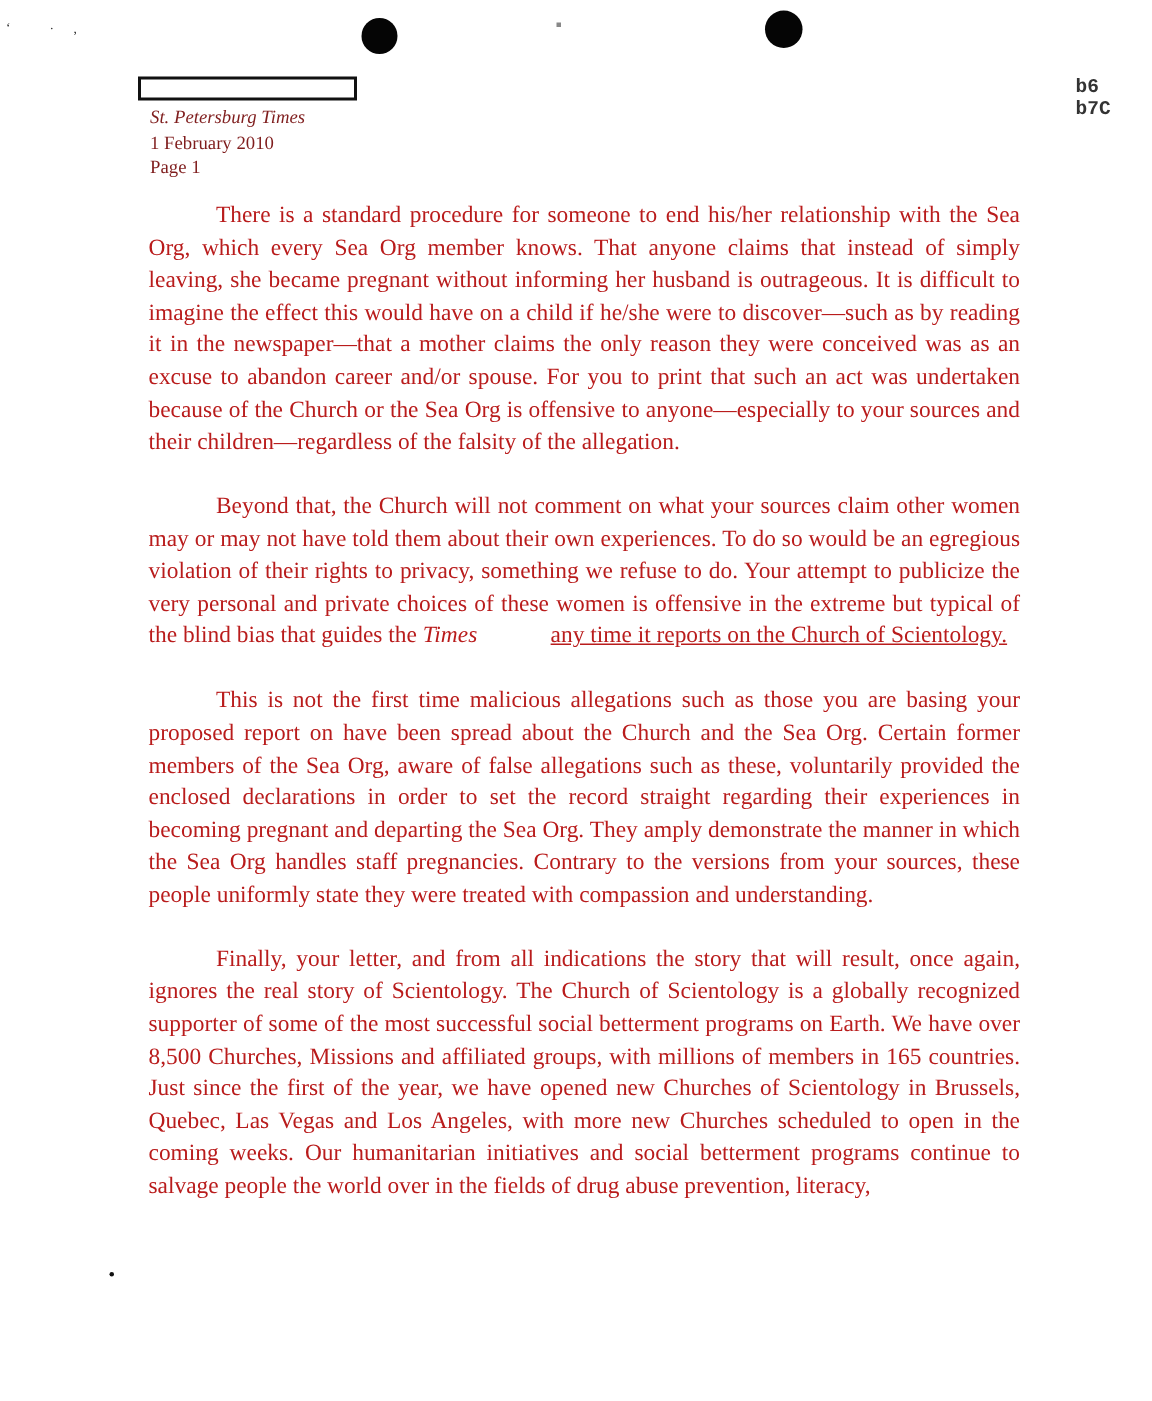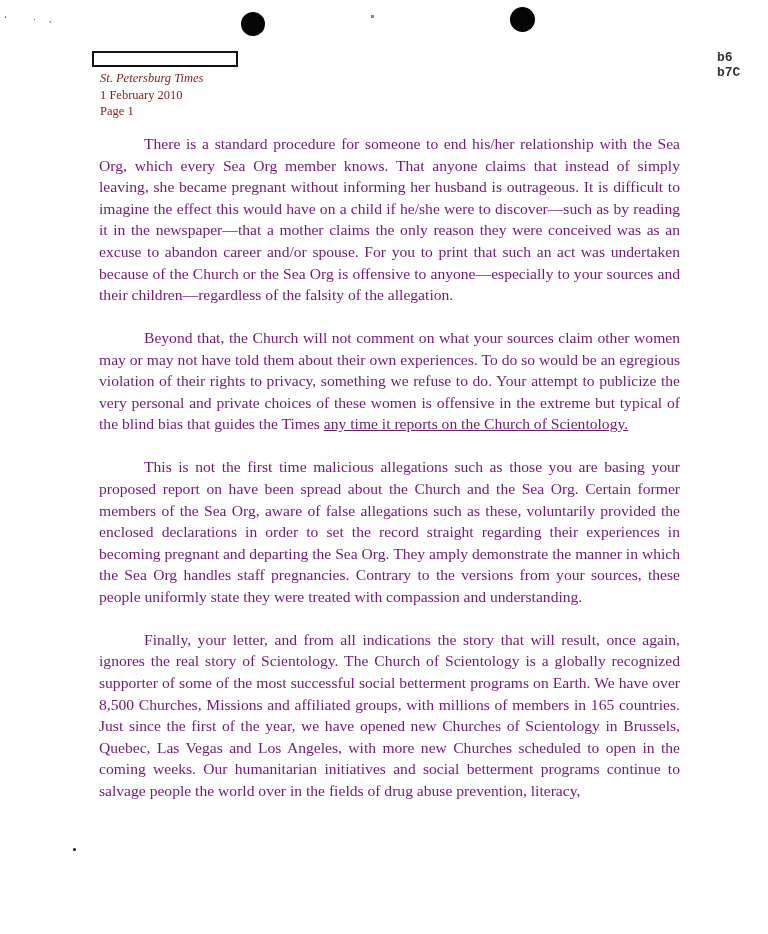--- a/index.html
+++ b/index.html
@@ -21,25 +21,25 @@
     }
     .header .pub { font-style: italic; }
     .exempt {
       position: absolute; left: 717px; top: 50px;
       font-family: "Liberation Mono", monospace; font-size: 13px; line-height: 15px;
       font-weight: bold; color: #333;
     }
     .body {
       position: absolute; left: 99px; top: 133px; width: 581px;
       font-family: "Liberation Serif", serif; font-size: 15.6px; line-height: 21.6px;
-      text-align: justify; color: #701a75;
+      text-align: justify; color: #b91c1c;
     }
     .body p { margin: 0 0 21.3px 0; text-indent: 45px; }
-    .u { text-decoration: underline; }
-    .i { }
+    .u { text-decoration: underline; margin-left: 45px; }
+    .i { font-style: italic; }
   </style>
 </head>
 <body>
 
 <span class="speck" style="left:4px;top:14px;">‘</span>
 <span class="speck" style="left:33px;top:15px;">·</span>
 <span class="speck" style="left:49px;top:15px;">,</span>
 <div class="hole" style="left:241px;top:12px;width:24px;height:24px;"></div>
 <div class="mark" style="left:371px;top:15px;width:3px;height:3px;background:#888;"></div>
 <div class="hole" style="left:510px;top:7px;width:25px;height:25px;"></div>

